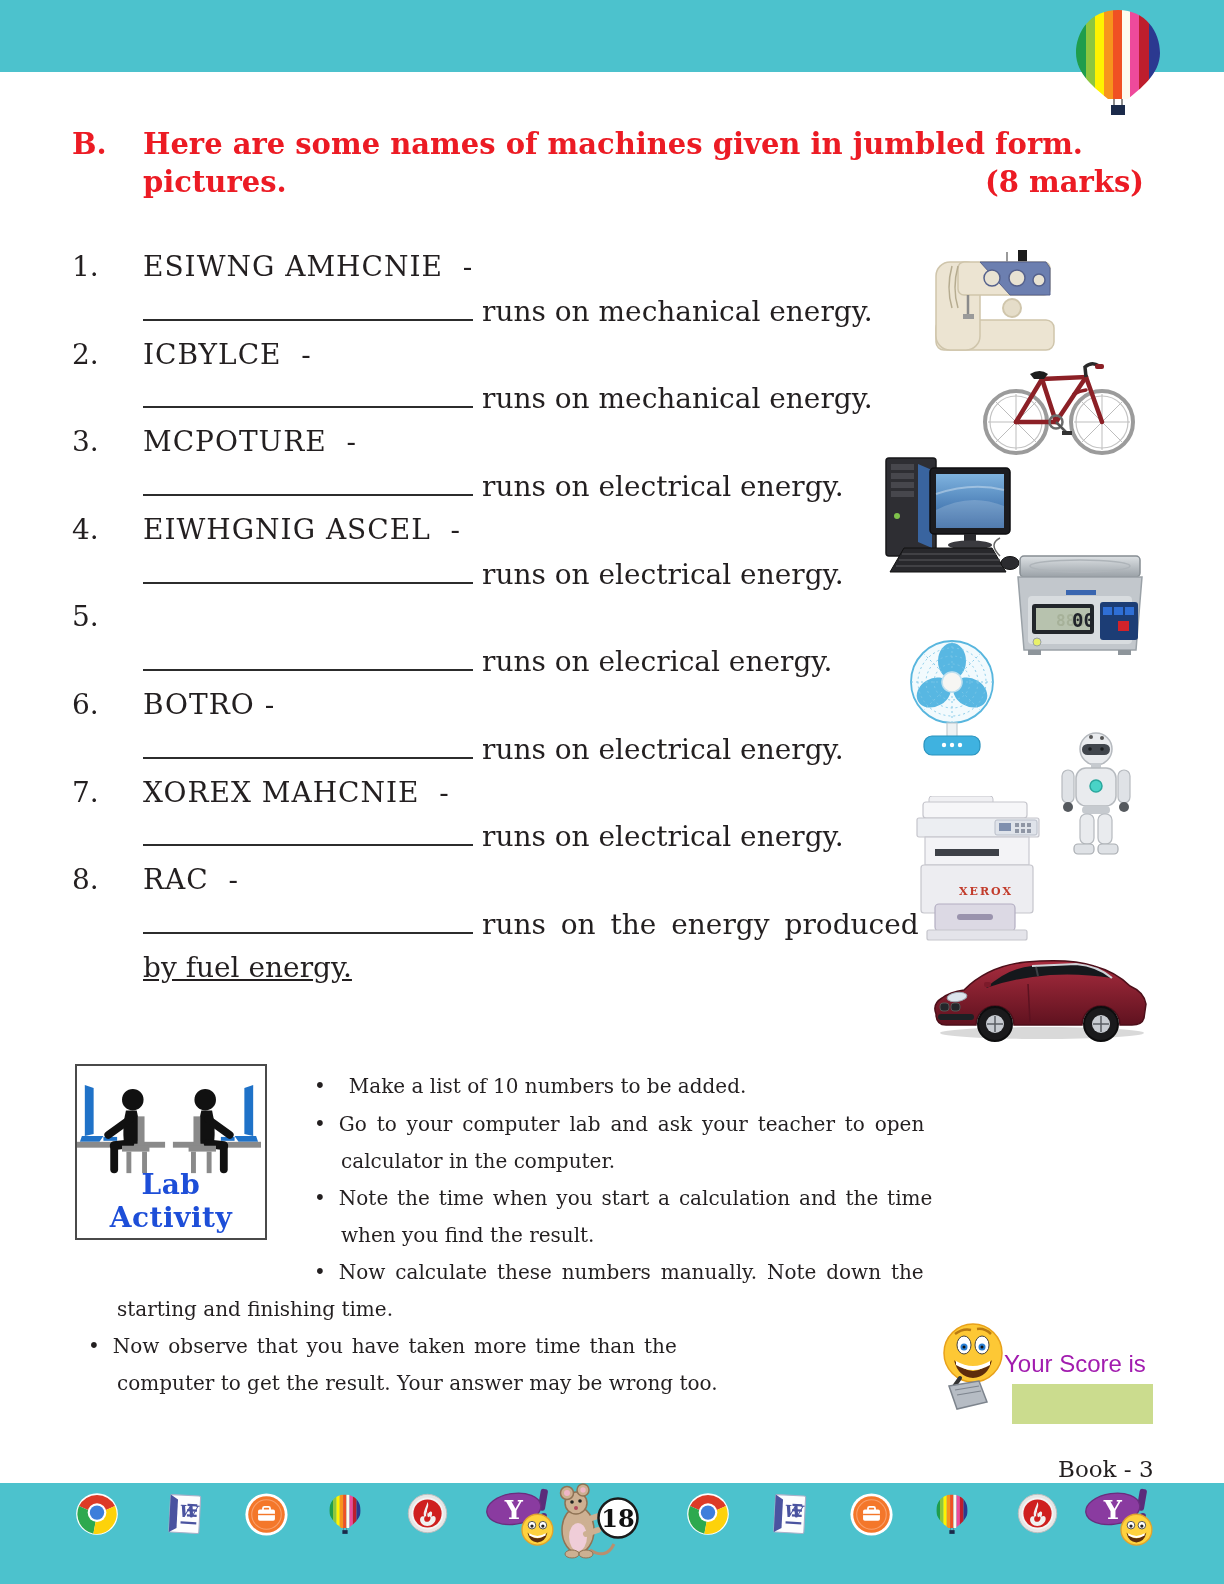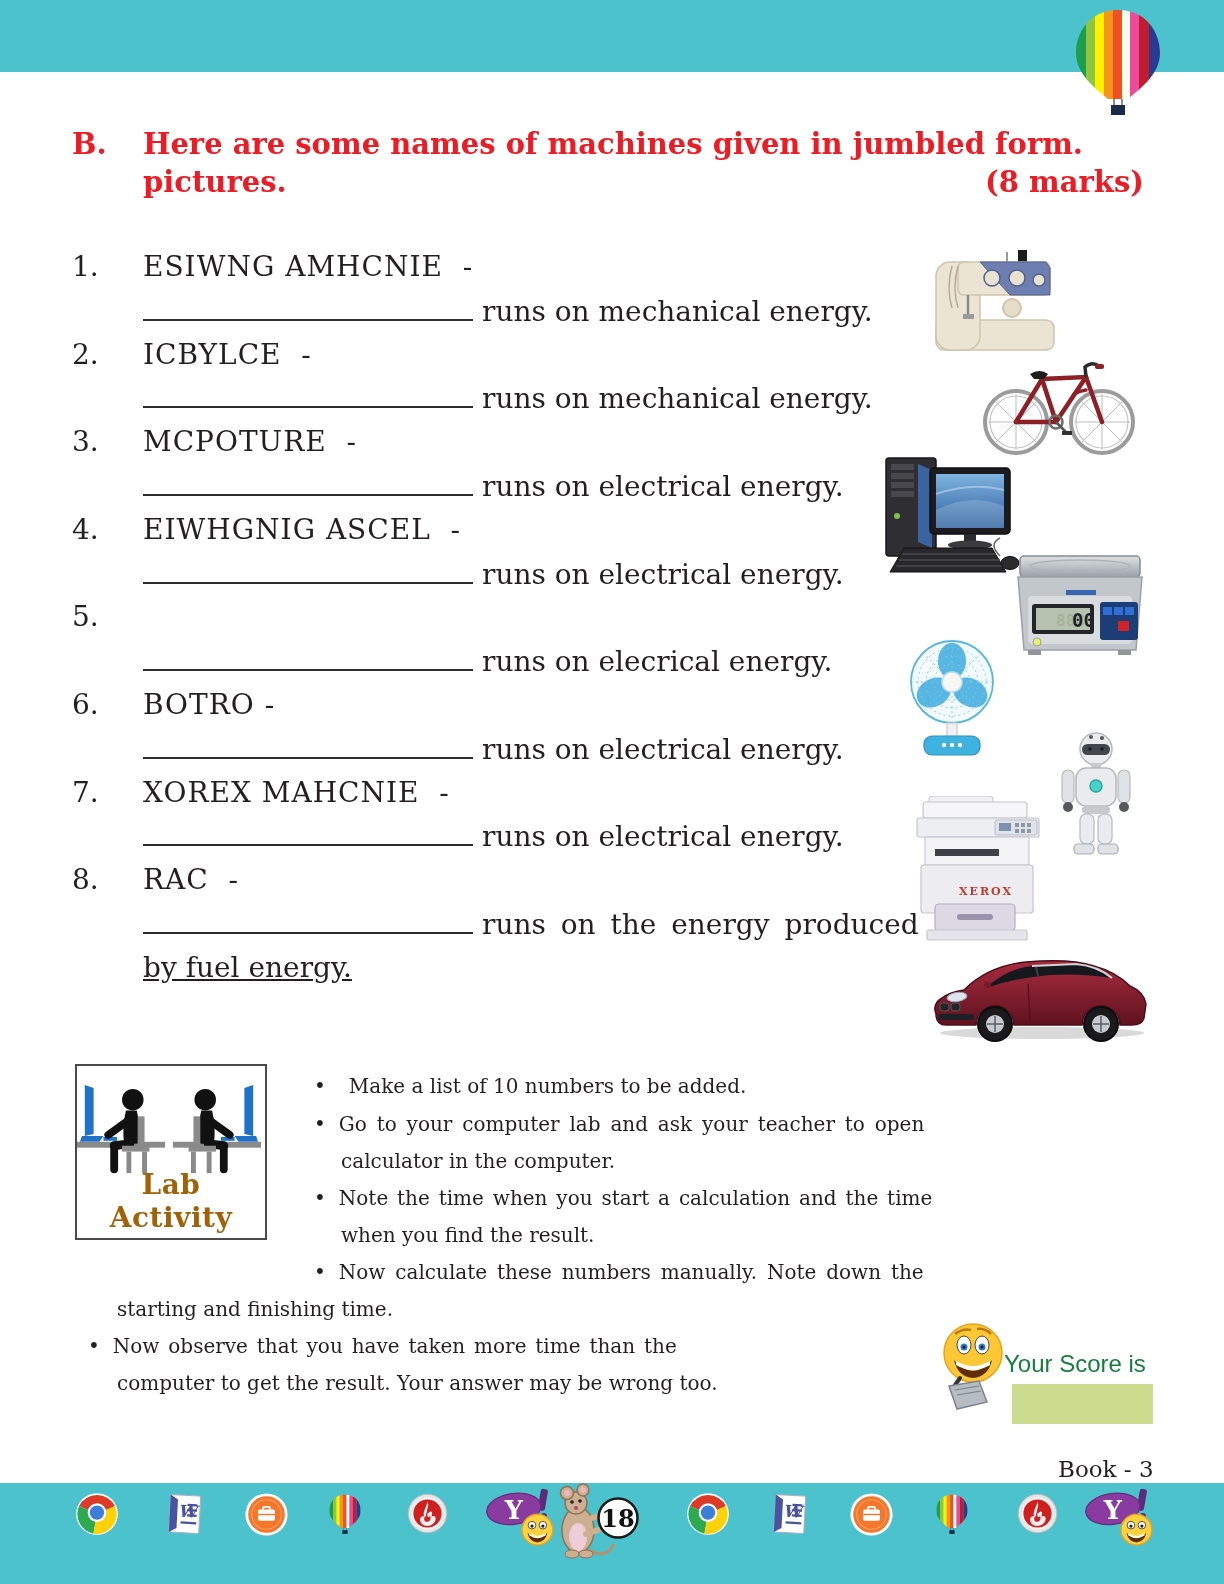--- a/index.html
+++ b/index.html
@@ -25,29 +25,29 @@
   .q-num{width:71px;flex:none;}
   .q-word{white-space:pre;letter-spacing:1px;}
   .q-row2{padding-left:71px;white-space:nowrap;}
   .blank{display:inline-block;width:330px;height:30px;border-bottom:2.5px solid #2c2c2c;
          vertical-align:baseline;margin-right:9px;}
   .q-row2.spread .phrase{word-spacing:6px;}
   .q-row3{padding-left:71px;text-decoration:underline;}
 
   
   .lab-box{position:absolute;left:75px;top:1064px;width:188px;height:172px;border:2px solid #4a4a4a;}
-  .lab-title{position:absolute;left:0;bottom:4px;width:100%;text-align:center;color:#a16207;
+  .lab-title{position:absolute;left:0;bottom:4px;width:100%;text-align:center;color:#1d4ed8;
              font-weight:bold;font-size:28px;letter-spacing:0.5px;}
   .bl{position:absolute;font-size:20px;line-height:37px;white-space:nowrap;}
   .mk{display:inline-block;margin-right:13px;}
   .ws2{word-spacing:2.5px;} .ws3{word-spacing:3.5px;}
 
   
   .score-label{position:absolute;left:1004px;top:1350px;font-family:"Liberation Sans",sans-serif;
-               font-size:24px;color:#15803d;}
+               font-size:24px;color:#a21caf;}
   .score-box{position:absolute;left:1012px;top:1384px;width:141px;height:40px;background:#cbdc8e;}
 
   .book-label{position:absolute;left:1058px;top:1456px;font-size:23px;}
 
   .fi{position:absolute;}
   .pgnum{font-family:"DejaVu Serif",serif;font-weight:bold;}
 </style>
 </head>
 <body>
 

